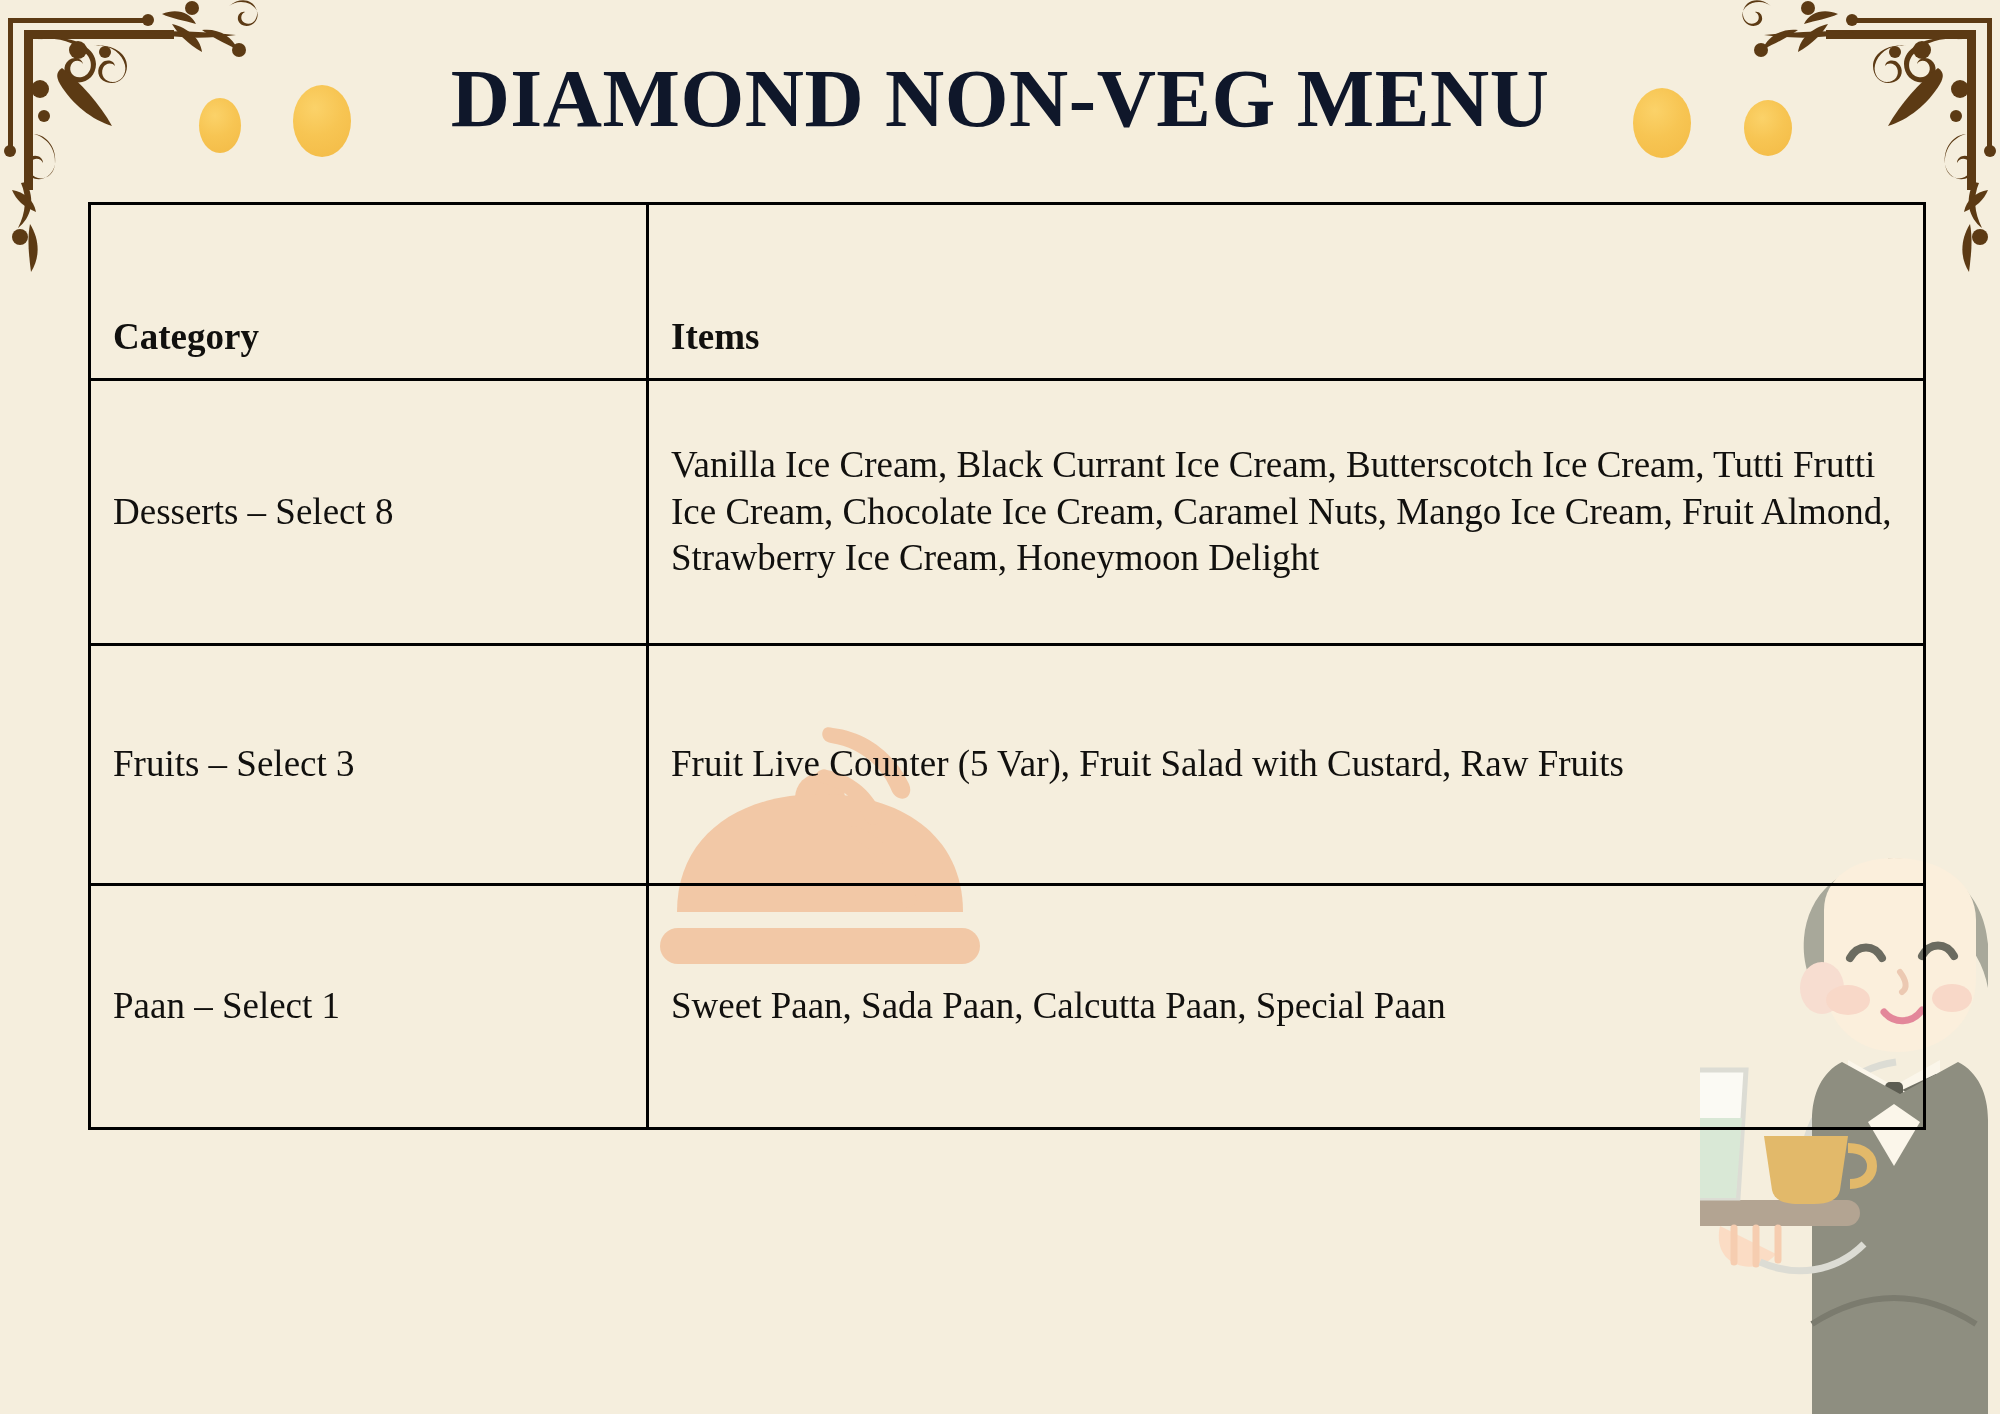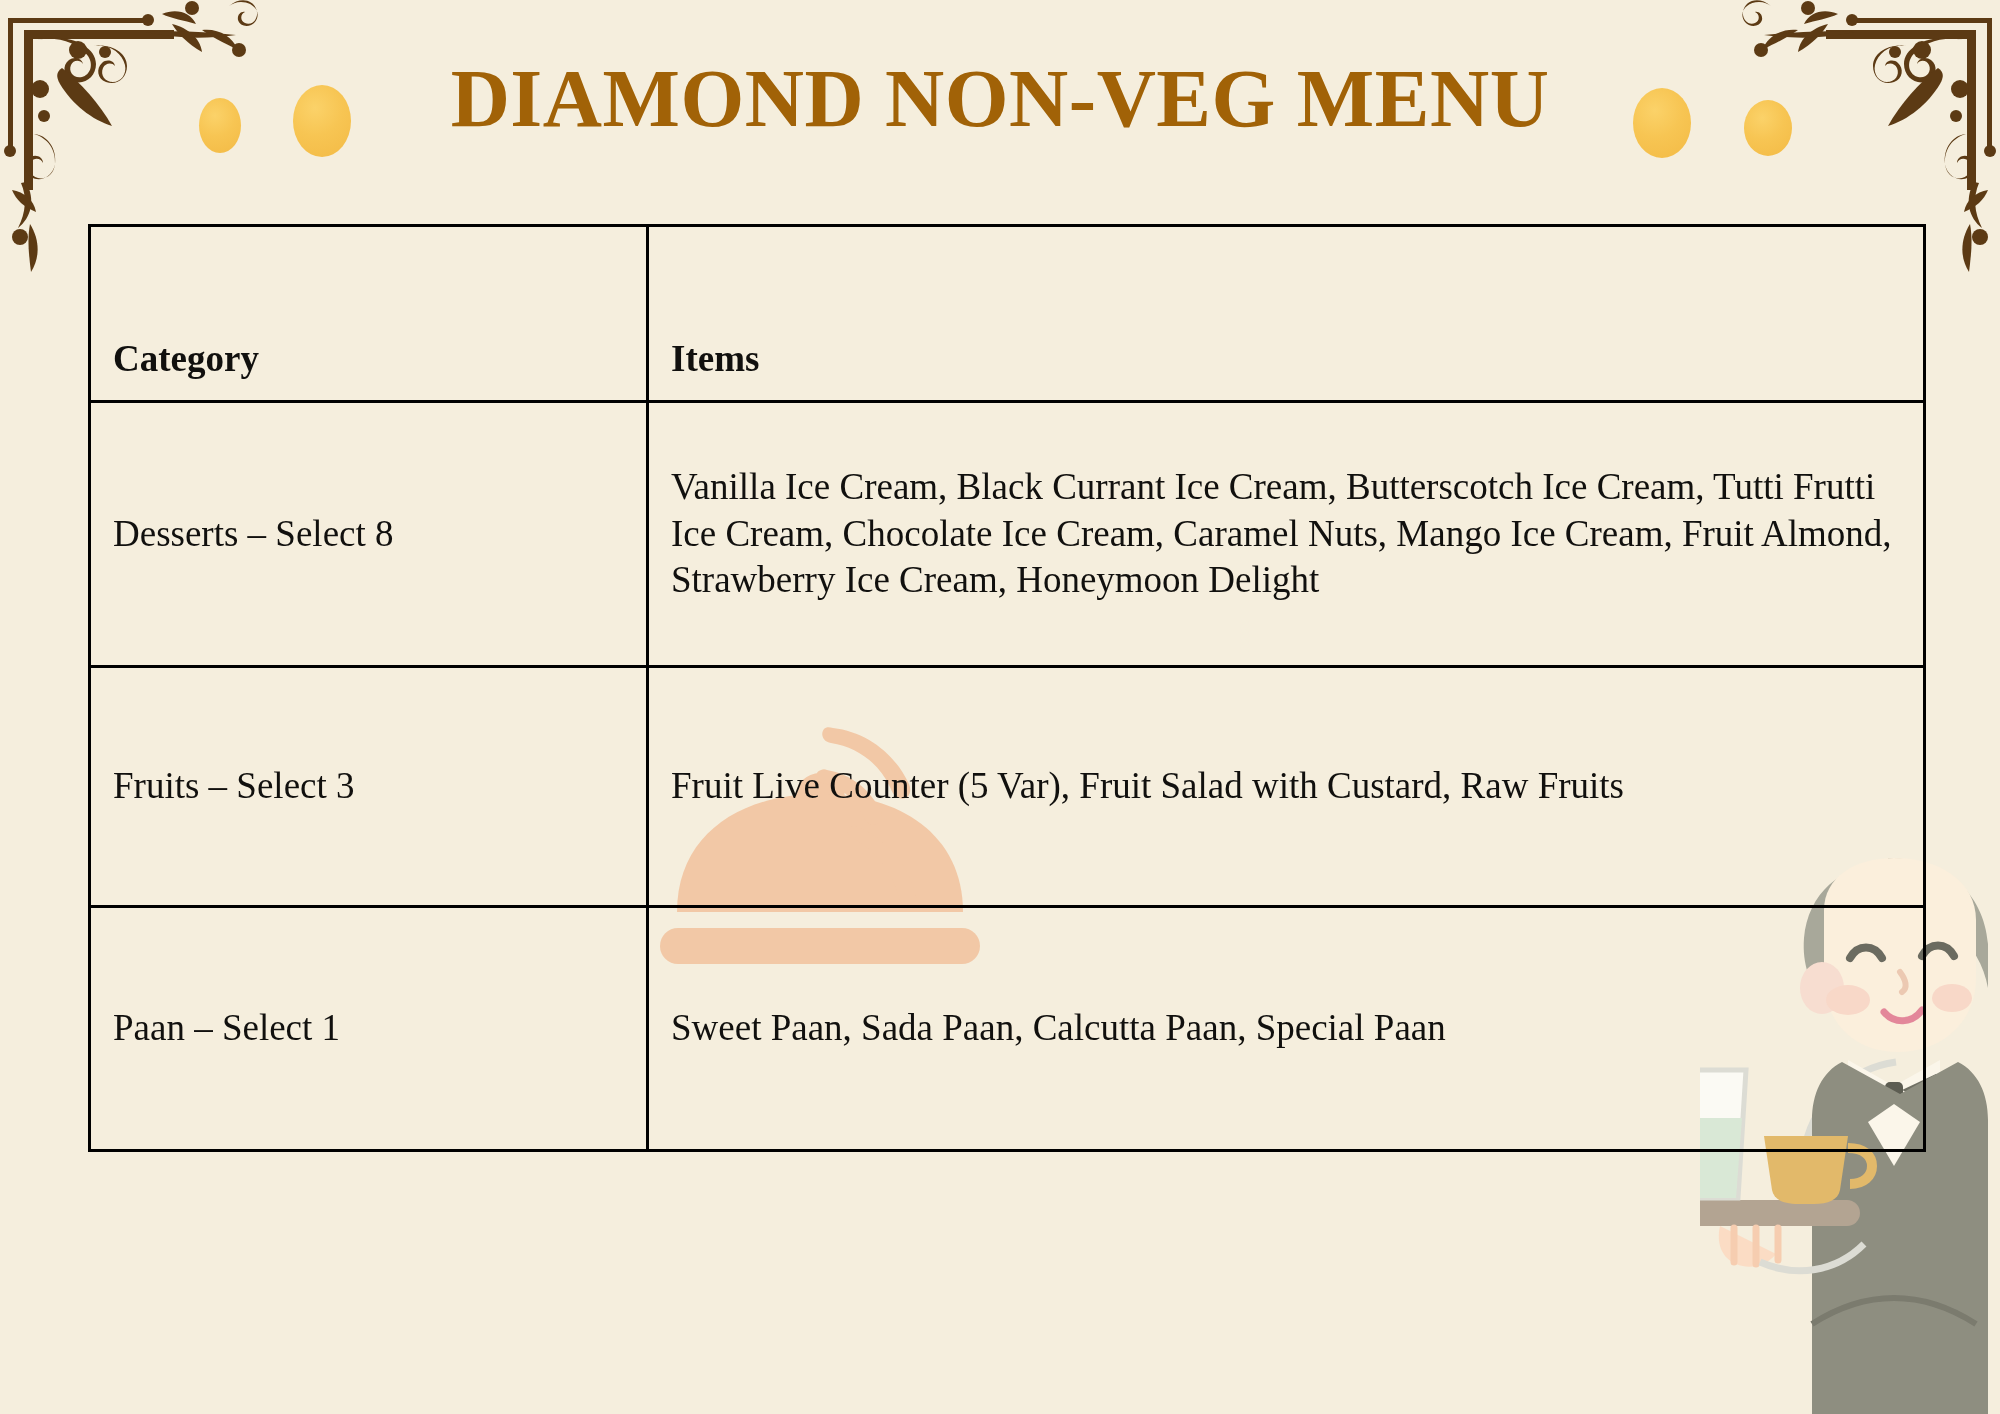--- a/index.html
+++ b/index.html
@@ -47,21 +47,21 @@
   .title {
     position: absolute;
     top: 58px;
     left: 0;
     width: 2000px;
     text-align: center;
     font-size: 82px;
     line-height: 1;
     font-weight: 700;
     letter-spacing: 0.5px;
-    color: #a16207;
+    color: #0f172a;
     font-family: "Liberation Serif", "DejaVu Serif", serif;
     white-space: nowrap;
   }
 
   
   .watermark-cloche {
     position: absolute;
     left: 655px;
     top: 700px;
     width: 330px;
@@ -75,21 +75,21 @@
     top: 848px;
     width: 300px;
     height: 566px;
     pointer-events: none;
   }
 
   
   .menu-table-wrap {
     position: absolute;
     left: 88px;
-    top: 224px;
+    top: 202px;
     width: 1838px;
     height: 925px;
   }
   table.menu-table {
     border-collapse: collapse;
     width: 100%;
     height: 100%;
     table-layout: fixed;
     background: transparent;
   }

